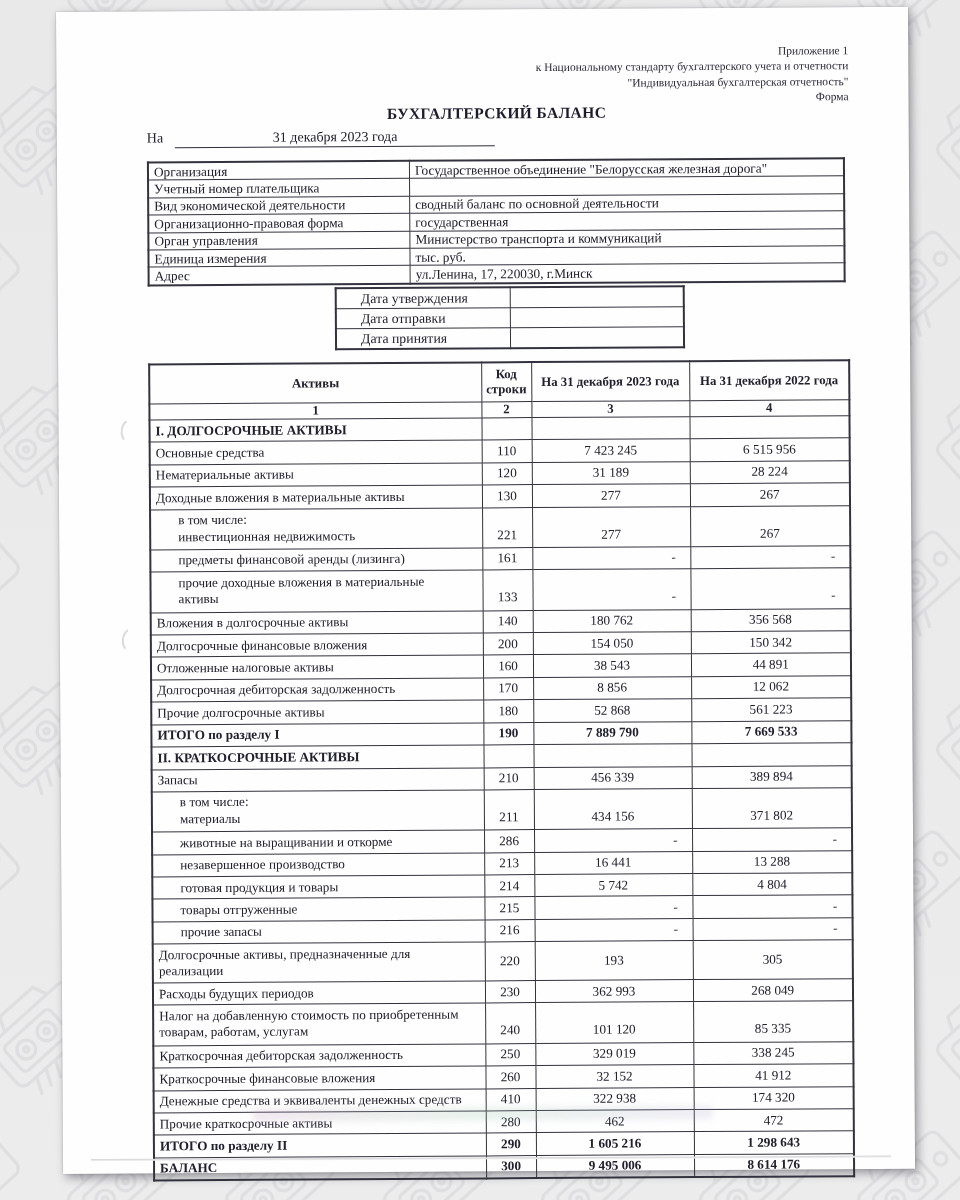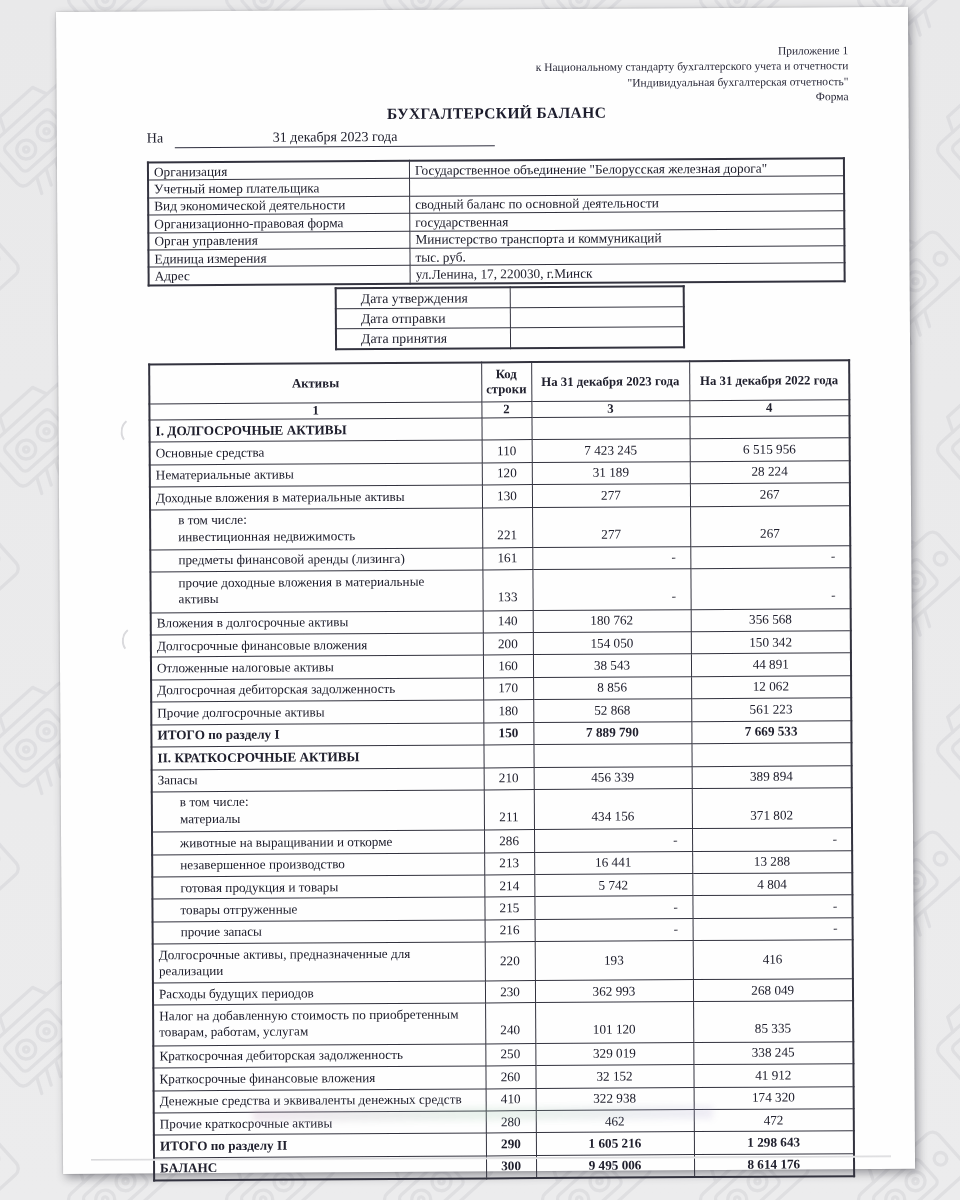--- a/index.html
+++ b/index.html
@@ -443,21 +443,21 @@
     <td class="c-v22">12 062</td>
   </tr>
         <tr>
     <td class="c-label">Прочие долгосрочные активы</td>
     <td class="c-code">180</td>
     <td class="c-v23">52 868</td>
     <td class="c-v22">561 223</td>
   </tr>
         <tr class="total">
     <td class="c-label">ИТОГО по разделу I</td>
-    <td class="c-code">150</td>
+    <td class="c-code">190</td>
     <td class="c-v23">7 889 790</td>
     <td class="c-v22">7 669 533</td>
   </tr>
         <tr class="section">
     <td class="c-label">II. КРАТКОСРОЧНЫЕ АКТИВЫ</td>
     <td class="c-code"></td>
     <td class="c-v23"></td>
     <td class="c-v22"></td>
   </tr>
         <tr>
@@ -501,21 +501,21 @@
     <td class="c-label">прочие запасы</td>
     <td class="c-code">216</td>
     <td class="c-v23 dash">-</td>
     <td class="c-v22 dash">-</td>
   </tr>
         <tr>
     <td class="c-label">Долгосрочные активы, предназначенные для
 реализации</td>
     <td class="c-code">220</td>
     <td class="c-v23">193</td>
-    <td class="c-v22">416</td>
+    <td class="c-v22">305</td>
   </tr>
         <tr>
     <td class="c-label">Расходы будущих периодов</td>
     <td class="c-code">230</td>
     <td class="c-v23">362 993</td>
     <td class="c-v22">268 049</td>
   </tr>
         <tr class="vb">
     <td class="c-label">Налог на добавленную стоимость по приобретенным
 товарам, работам, услугам</td>

